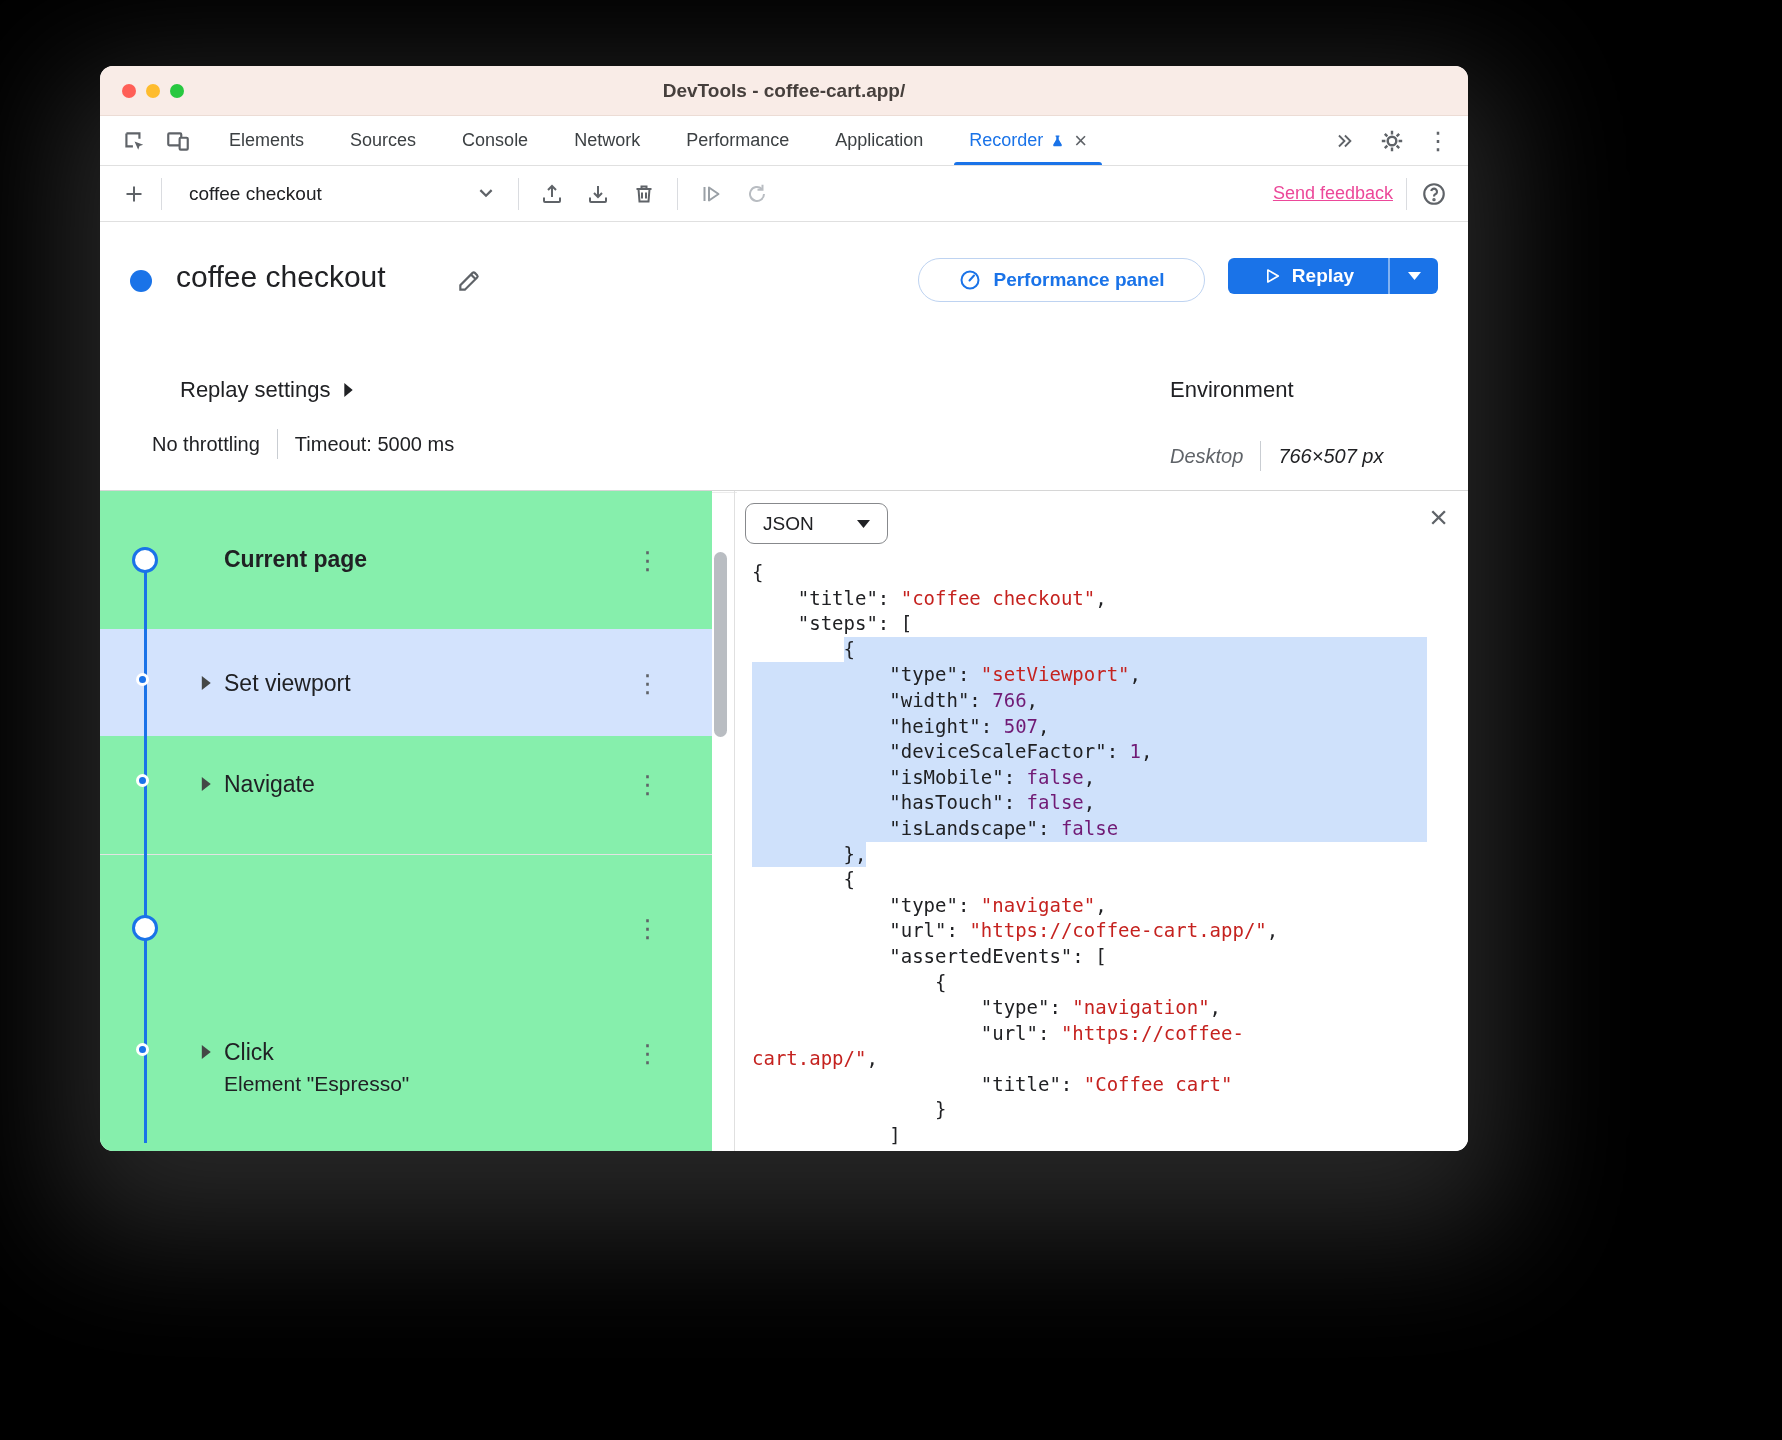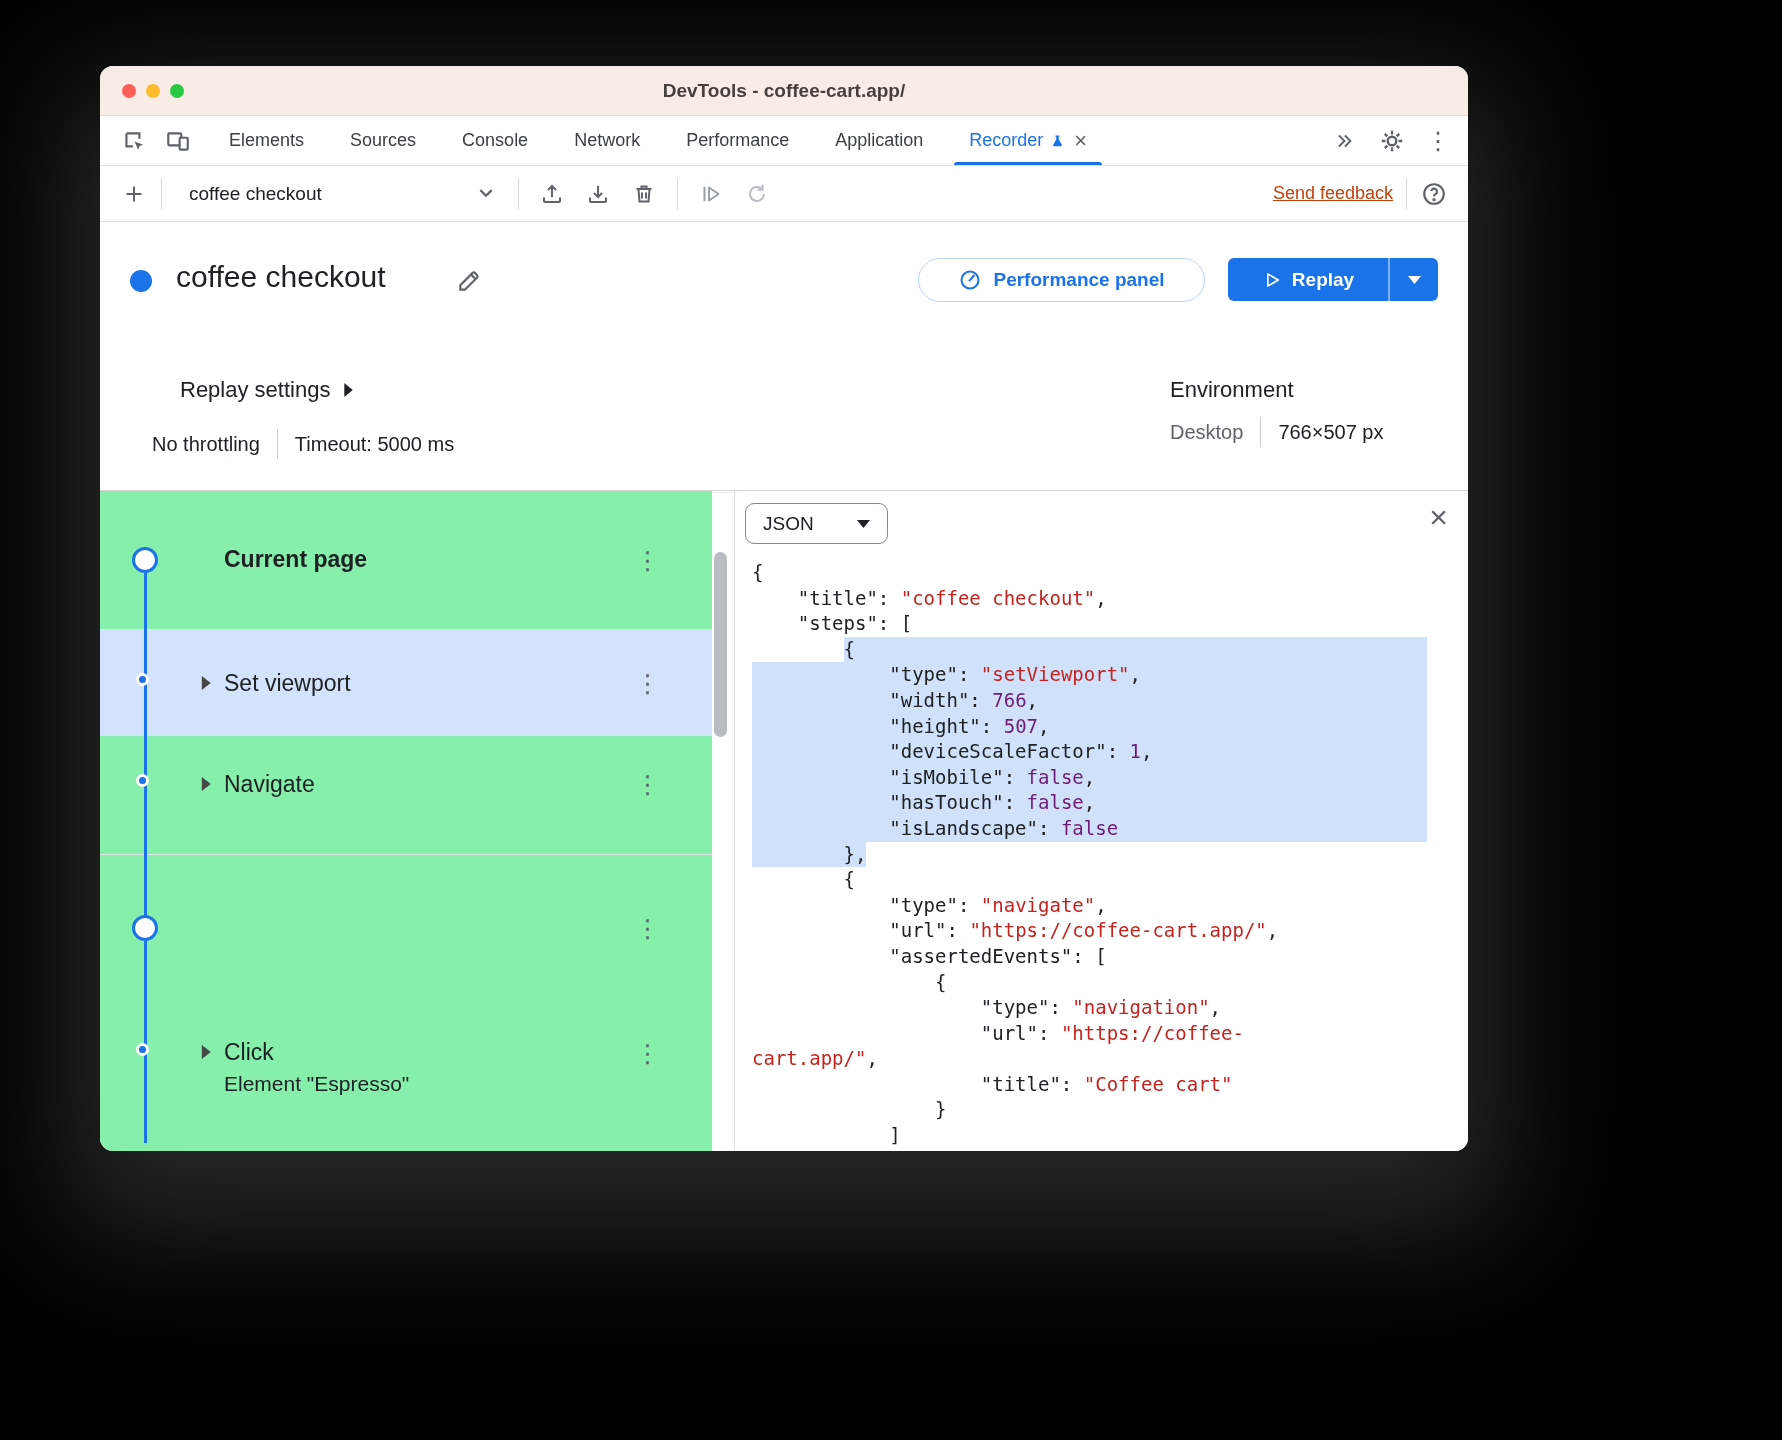--- a/index.html
+++ b/index.html
@@ -30,41 +30,41 @@
   .tab-flask { display:flex; align-items:center; }
   .tab-underline { position:absolute; left:8px; right:8px; bottom:0; height:3px; background:#1a73e8; border-radius:3px 3px 0 0; }
   .tabbar-right { margin-left:auto; display:flex; align-items:center; gap:20px; padding-right:18px; }
   .kebab-glyph { font-size:24px; color:#5f6368; line-height:1; }
 
   
   .toolbar { position:absolute; left:0; top:100px; width:100%; height:56px; border-bottom:1px solid #e0e0e0; display:flex; align-items:center; padding:0 20px; }
   .tb-divider { width:1px; height:32px; background:#dadce0; margin:0 13px; }
   .recording-select { width:330px; height:40px; display:flex; align-items:center; justify-content:space-between; padding:0 12px 0 14px; font-size:19px; color:#202124; border-radius:6px; }
   .tb-icons { display:flex; align-items:center; gap:18px; margin:0 6px; }
-  .send-feedback { margin-left:auto; font-size:18px; color:#c2410c; text-decoration:underline; }
+  .send-feedback { margin-left:auto; font-size:18px; color:#ec4899; text-decoration:underline; }
   .help-wrap { display:flex; align-items:center; }
 
   
   .header { position:absolute; left:0; top:156px; width:100%; height:115px; }
   .header-dot { position:absolute; left:30px; top:48px; width:22px; height:22px; border-radius:50%; background:#1a73e8; }
   .header-title { position:absolute; left:76px; top:38px; font-size:30px; color:#202124; }
   .pencil { position:absolute; left:356px; top:46px; }
   .perf-btn { position:absolute; left:818px; top:36px; width:287px; height:44px; border:1.5px solid #bed3f1; border-radius:22px; display:flex; align-items:center; justify-content:center; gap:11px; color:#1a73e8; font-size:19px; font-weight:700; background:#fff; }
-  .replay-btn { position:absolute; left:1128px; top:36px; width:210px; height:43px; background:#1a73e8; border-radius:6px; display:flex; color:#fff; }
+  .replay-btn { position:absolute; left:1128px; top:36px; width:210px; height:36px; background:#1a73e8; border-radius:6px; display:flex; color:#fff; }
   .replay-main { flex:1; display:flex; align-items:center; justify-content:center; gap:10px; font-size:19px; font-weight:700; }
   .replay-dd { width:50px; display:flex; align-items:center; justify-content:center; border-left:2px solid rgba(255,255,255,.45); }
   .hdr-divider { position:absolute; left:0; top:270px; width:100%; height:1px; background:#ececec; }
 
   
   .settings { position:absolute; left:0; top:271px; width:100%; height:153px; }
   .rs-label { position:absolute; left:52px; top:40px; display:flex; align-items:center; gap:14px; font-size:22px; font-weight:400; color:#202124;margin-left:28px; }
   .rs-values { position:absolute; left:52px; top:92px; display:flex; align-items:center; font-size:20px; color:#202124; }
   .v-sep { width:1px; height:30px; background:#c9cdd2; margin:0 17px; }
   .env-label { position:absolute; left:1070px; top:40px; font-size:22px; color:#202124; }
-  .env-values { position:absolute; left:1070px; top:80px; display:flex; align-items:center; font-size:20px; }
+  .env-values { position:absolute; left:1070px; top:104px; display:flex; align-items:center; font-size:20px;font-style:italic; }
   .env-device { color:#5f6368; }
   .env-viewport { color:#202124; }
   .main-divider { position:absolute; left:0; top:424px; width:100%; height:1px; background:#d6d6d6; }
 
   
   .steps-panel { position:absolute; left:0; top:425px; width:612px; bottom:0; background:#86efac; }
   .timeline-line { position:absolute; left:44px; top:69px; bottom:8px; width:3px; background:#1a73e8; z-index:2; }
   .step-row { position:absolute; left:0; right:0; }
   .step-row.selected { background:#d3e3fd; }
   .step-row.r0 { top:0; height:138px; }

